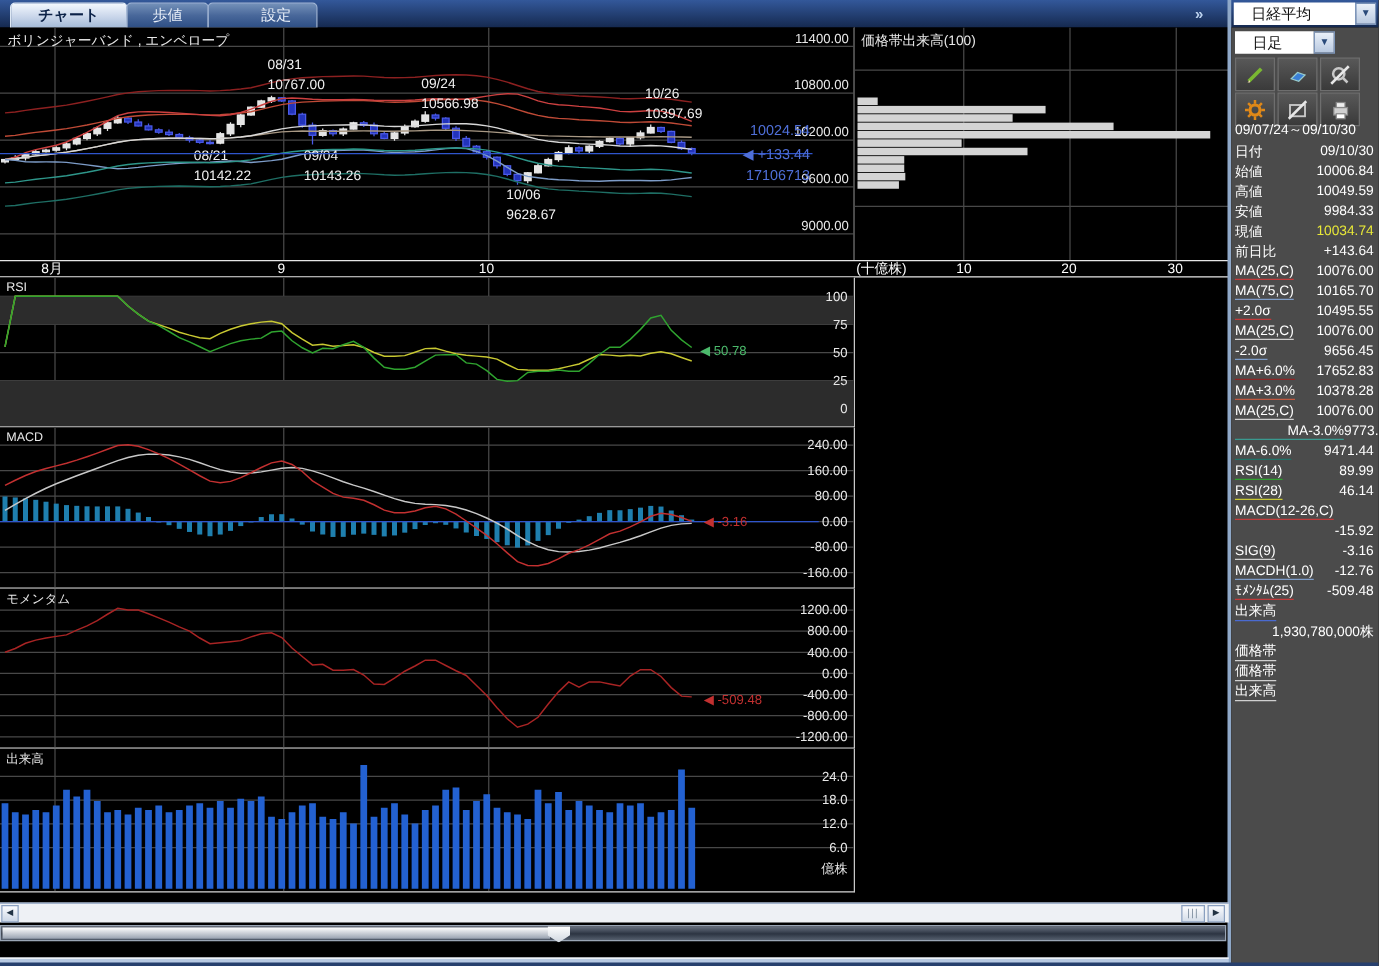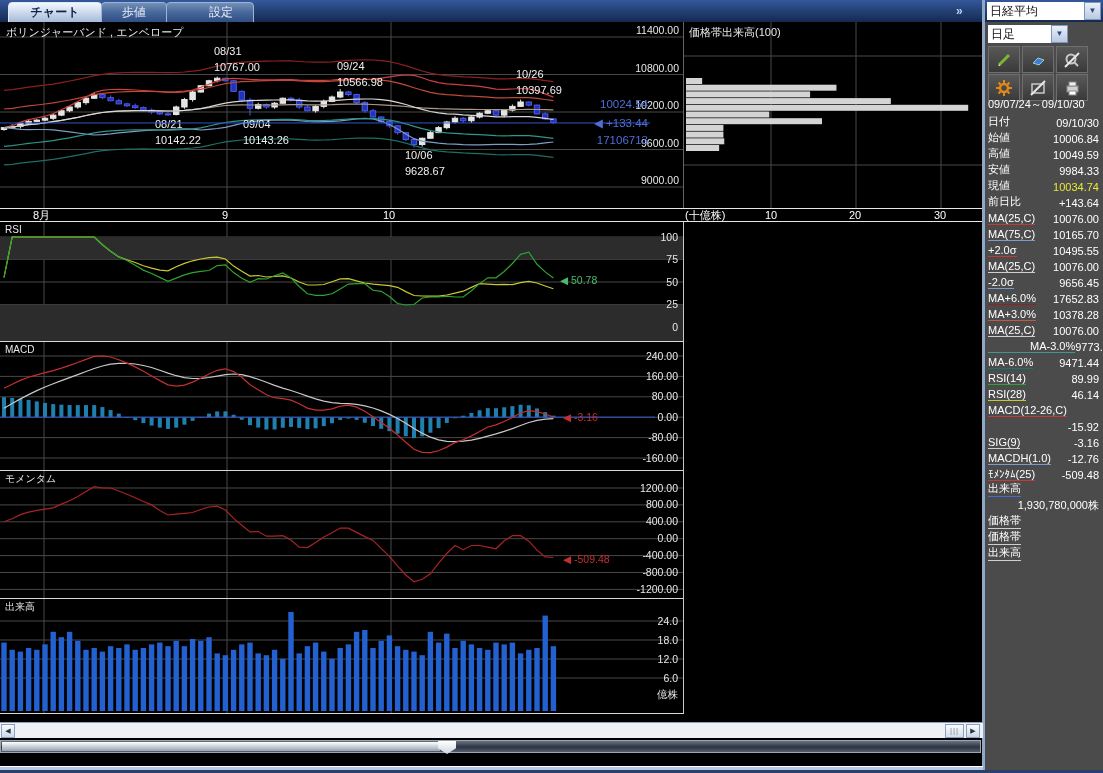--- a/index.html
+++ b/index.html
@@ -18,29 +18,29 @@
   .panel{position:absolute;left:0;background:#000;}
   .sep-b{border-bottom:1px solid #d8d8d8;}
   .sep-r{border-right:1px solid #c8c8c8;}
   #axisrow{position:absolute;left:0;top:208px;width:983px;height:12px;
            border-top:1px solid #e6e6e6;border-bottom:1px solid #e6e6e6;background:#000;}
   #axisrow span{position:absolute;top:0;color:#fff;font-size:11px;line-height:12px;}
   
   #rpanel{position:absolute;left:985px;top:22px;width:118px;height:751px;background:#4b4b4b;}
   #rborder{position:absolute;left:982px;top:0;width:3px;height:773px;background:#8fa8c8;}
   .combo{position:absolute;display:flex;}
-  .combo .field{background:#fff;color:#111;font-size:12px;padding:1px 3px;height:16px;line-height:16px;overflow:hidden;flex:1;}
+  .combo .field{background:#fff;color:#111;font-size:12px;padding:1px 14px;height:16px;line-height:16px;overflow:hidden;flex:1;}
   .combo .btn{width:17px;height:18px;background:linear-gradient(#e9f0f9,#b9c9e0);border:1px solid #7e96ba;
               color:#2a4a7a;font-size:8px;text-align:center;line-height:16px;box-sizing:border-box;}
   .toolbtn{position:absolute;width:32px;height:27px;background:linear-gradient(#585858,#3a3a3a);
            border:1px solid #6e6e6e;box-sizing:border-box;display:flex;align-items:center;justify-content:center;}
   .rp-range{position:absolute;left:0;top:74px;width:118px;height:16px;color:#fff;font-size:11px;
             padding-left:3px;line-height:16px;box-sizing:border-box;white-space:nowrap;}
   .rp-rows{position:absolute;left:0;top:91px;width:118px;}
-  .rp-row{height:16px;display:flex;align-items:flex-end;padding:0 4px 0 3px;color:#fff;font-size:11px;white-space:nowrap;}
+  .rp-row{height:16px;display:flex;align-items:center;padding:0 4px 0 3px;color:#fff;font-size:11px;white-space:nowrap;}
   .rp-row .val{margin-left:auto;}
   
   #hscroll{position:absolute;left:0;top:722px;width:983px;height:16px;background:#eef1f5;
            border-top:1px solid #8aa0c0;box-sizing:border-box;}
   .sb-btn{position:absolute;top:1px;width:14px;height:14px;background:linear-gradient(#fbfcfe,#ccd7e6);
           border:1px solid #8aa0c0;box-sizing:border-box;color:#234;font-size:7px;text-align:center;line-height:12px;}
   .sb-thumb{position:absolute;top:1px;left:945px;width:19px;height:14px;background:linear-gradient(#fdfdfe,#d4dde9);
             border:1px solid #8aa0c0;box-sizing:border-box;color:#789;font-size:8px;text-align:center;line-height:12px;letter-spacing:1px;}
   #slider{position:absolute;left:0;top:740px;width:981px;height:13px;background:linear-gradient(180deg,#6a7382,#2c3442 55%,#555f6e);
           border:1px solid #9aa6b6;box-sizing:border-box;}

